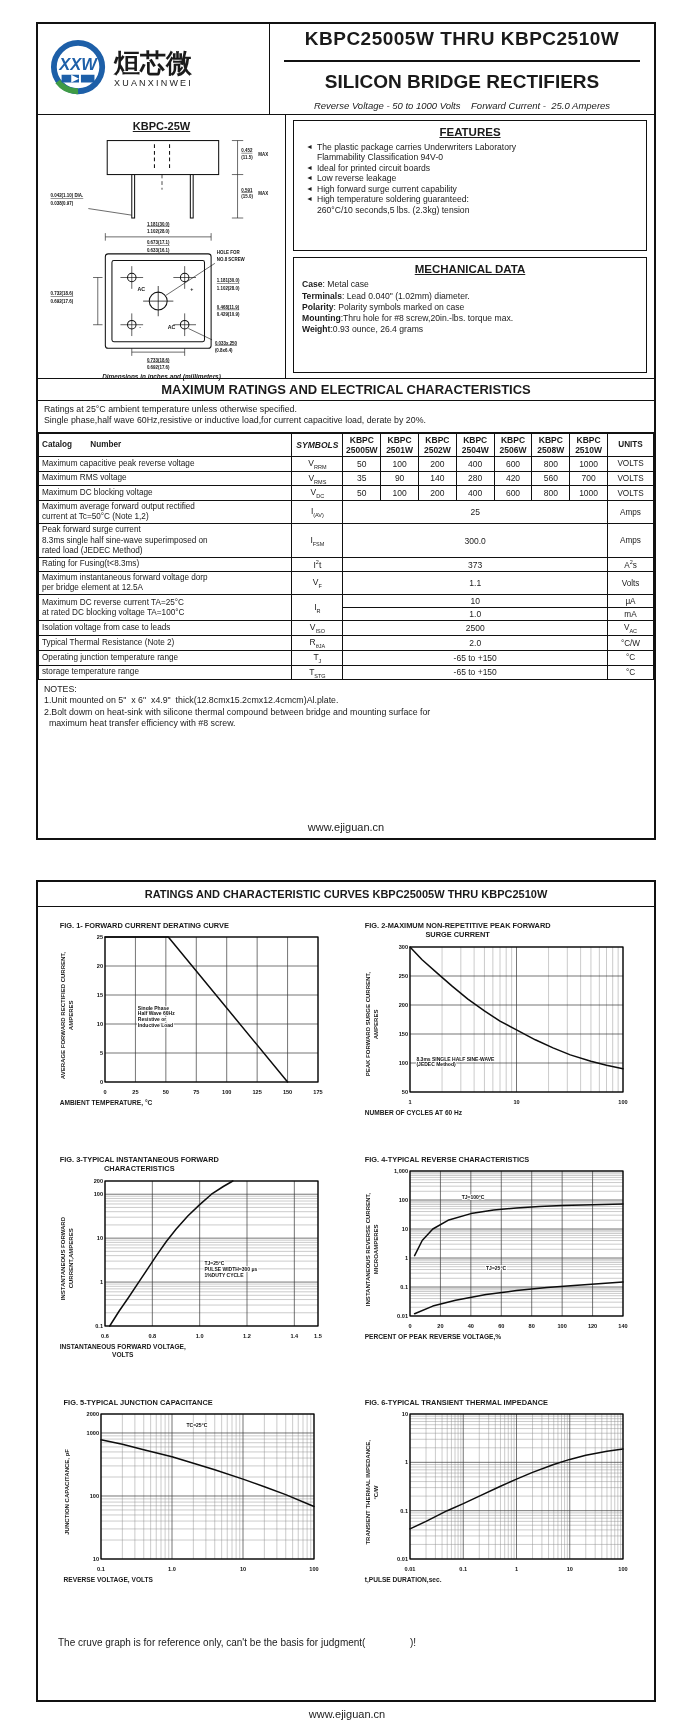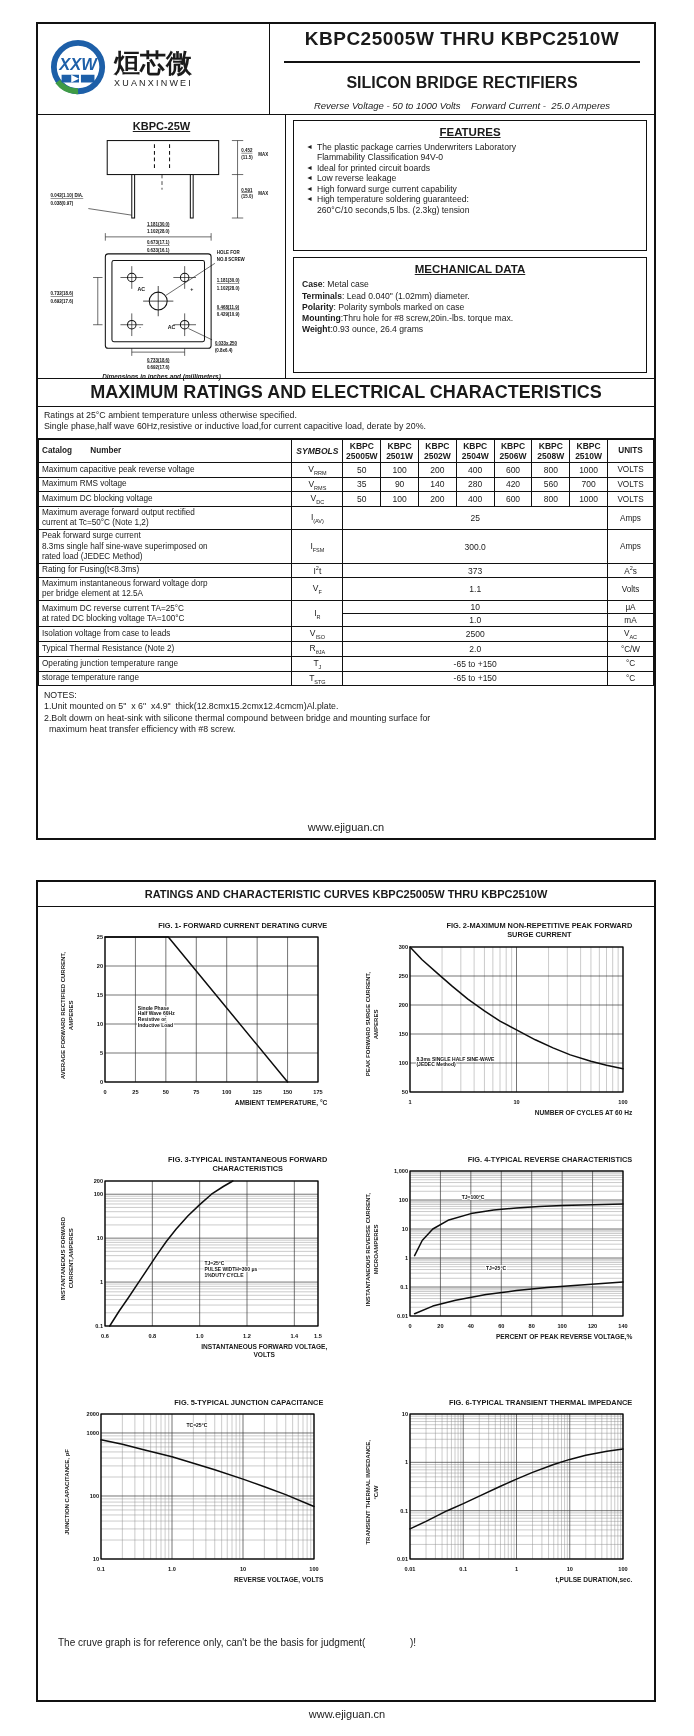--- a/index.html
+++ b/index.html
@@ -6,59 +6,59 @@
   body{width:694px;height:1736px;position:relative;font-family:"Liberation Sans",sans-serif;color:#1a1a1a;}
   .page{position:absolute;left:36px;width:620px;border:2px solid #111;background:#fff;box-sizing:border-box;}
   #page1{top:22px;height:818px;}
   #page2{top:880px;height:822px;}
   
   .hdr{display:flex;border-bottom:1.5px solid #111;height:90px;}
   .logo-cell{width:232px;border-right:1.5px solid #111;display:flex;align-items:center;padding-left:12px;box-sizing:border-box;}
   .title-cell{flex:1;display:flex;flex-direction:column;justify-content:space-between;padding:4px 8px 3px;box-sizing:border-box;}
   .title-main{font-size:19px;font-weight:bold;text-align:center;letter-spacing:.5px;}
   .title-rule{border-top:2px solid #111;margin:3px 6px 2px;}
-  .title-sub{font-size:16px;font-weight:bold;text-align:center;}
+  .title-sub{font-size:19px;font-weight:bold;text-align:center;}
   .title-tag{font-size:9.5px;font-style:italic;text-align:center;white-space:pre;}
   .logo-cn{font-size:26px;font-weight:bold;line-height:1;font-family:"DejaVu Sans",sans-serif;}
   .logo-py{font-size:9px;letter-spacing:2.2px;color:#222;margin-top:2px;}
   
   .twocol{display:flex;height:263px;border-bottom:1.5px solid #111;}
   .pkg-col{width:248px;border-right:1.5px solid #111;box-sizing:border-box;text-align:center;padding-top:3px;}
   .pkg-name{font-size:11px;font-weight:bold;text-decoration:underline;margin:2px 0 1px;}
   .pkg-cap{font-size:6.4px;font-weight:bold;font-style:italic;margin-top:-2px;}
   .right-col{flex:1;padding:5px 7px;box-sizing:border-box;display:flex;flex-direction:column;gap:6px;}
   .fbox{border:1.2px solid #111;padding:3px 8px 5px;}
   .fbox h3{margin:2px 0 4px;text-align:center;font-size:11.5px;text-decoration:underline;}
   #features-list{list-style:none;margin:0;padding:0 0 0 4px;font-size:8.6px;line-height:1.22;}
   #features-list li{display:flex;gap:4px;}
   .blt{font-size:7px;line-height:1.5;}
   .ftx{white-space:pre-line;}
   .mrow{font-size:8.6px;line-height:1.3;}
   
-  .band{border-bottom:1.5px solid #111;text-align:center;font-weight:bold;font-size:18px;padding:3px 0;}
+  .band{border-bottom:1.5px solid #111;text-align:center;font-weight:bold;font-size:13px;padding:3px 0;}
   .rnotes{border-bottom:1.5px solid #111;font-size:8.8px;padding:3px 6px 5px;line-height:1.3;}
   table{border-collapse:collapse;width:100%;table-layout:fixed;}
   td,th{border:1px solid #111;padding:1px 2px;overflow:hidden;}
   th{font-size:7.2px;}
   .th-cat{text-align:left;font-size:9px;white-space:pre;}
   .th-sym{font-style:italic;font-size:7.5px;}
   .th-units{font-size:8.5px;}
   .c-label{font-size:8.2px;text-align:left;line-height:1.25;padding-left:3px;}
   .c-sym{text-align:center;font-size:8.5px;}
   .c-val{text-align:center;font-size:8.5px;}
   .c-unit{text-align:center;font-size:8.2px;}
   sub{font-size:5.5px;}  sup{font-size:5.5px;}
   
   .notes{font-size:8.8px;padding:4px 6px;line-height:1.28;}
   .notes div{white-space:pre-wrap;}
   .site{position:absolute;bottom:5px;left:0;right:0;text-align:center;font-size:11px;}
   
   .p2band{border-bottom:1.5px solid #111;text-align:center;font-weight:bold;font-size:11px;padding:6px 0;}
   #figs-grid{display:grid;grid-template-columns:1fr 1fr;row-gap:38px;column-gap:2px;padding:14px 4px 0;justify-items:center;}
-  .fig{display:flex;flex-direction:column;align-items:flex-end;}
+  .fig{display:flex;flex-direction:column;align-items:flex-start;}
   .fig-title{font-size:7.4px;font-weight:bold;text-align:center;white-space:pre-line;line-height:1.25;margin-bottom:2px;}
   .fig-mid{display:flex;align-items:center;}
   .fig-yl{writing-mode:vertical-rl;transform:rotate(180deg);font-size:6px;font-weight:bold;text-align:center;white-space:pre-line;line-height:1.3;}
   .fig-xl{font-size:6.6px;font-weight:bold;text-align:center;white-space:pre-line;margin-top:1px;line-height:1.3;}
   .disclaimer{font-size:10px;margin:52px 0 0 20px;white-space:pre;}
   .site2{position:absolute;top:1708px;left:0;width:694px;text-align:center;font-size:11px;}
   .dts{font-size:4.7px;fill:#111;font-weight:bold;}
   .dtl{font-size:5.6px;fill:#111;font-weight:bold;}
 </style>
 </head>

